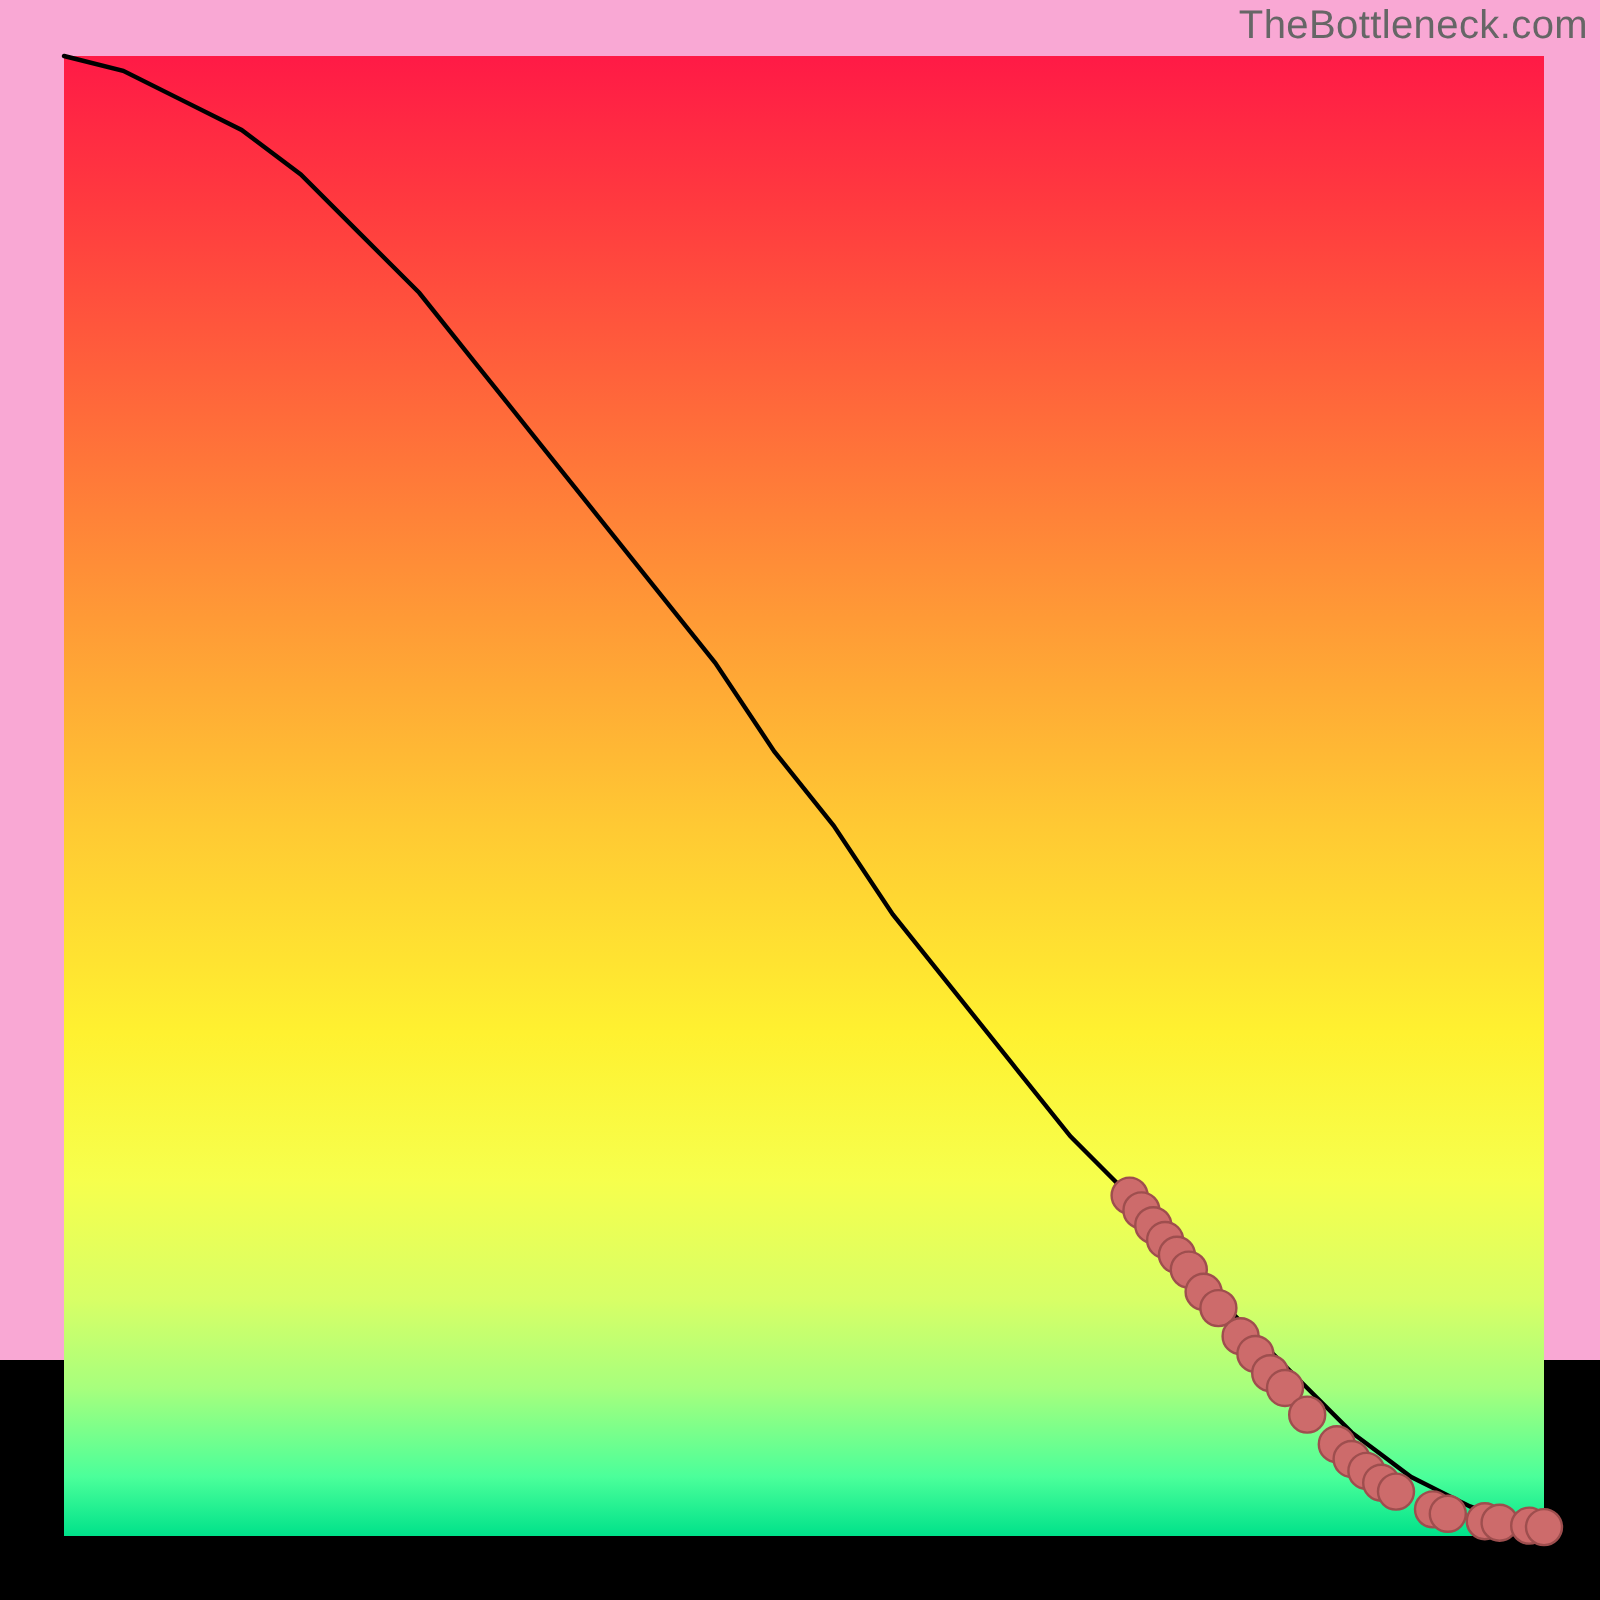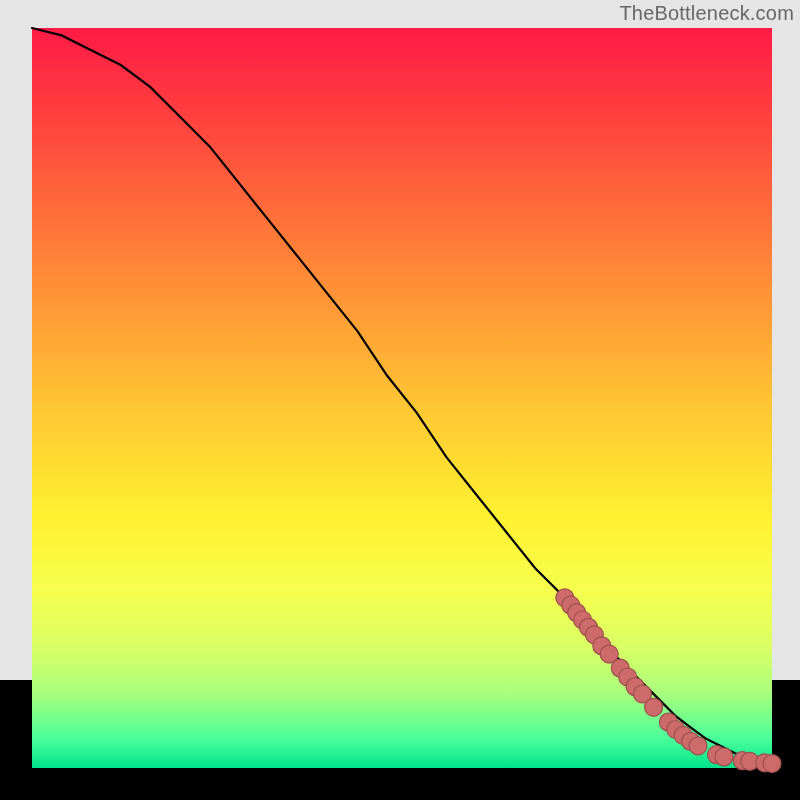--- a/index.html
+++ b/index.html
@@ -8,21 +8,21 @@
     width: 800px;
     height: 800px;
     background: #000;
     overflow: hidden;
     font-family: Arial, Helvetica, sans-serif;
   }
   .frame {
     position: relative;
     width: 800px;
     height: 680px;
-    background: #e5e5e5;
+    background: #f9a8d4;
   }
   .watermark {
     position: absolute;
     top: 2px;
     right: 6px;
     color: #666;
     font-size: 20px;
     font-weight: 500;
     letter-spacing: 0.2px;
     z-index: 10;

